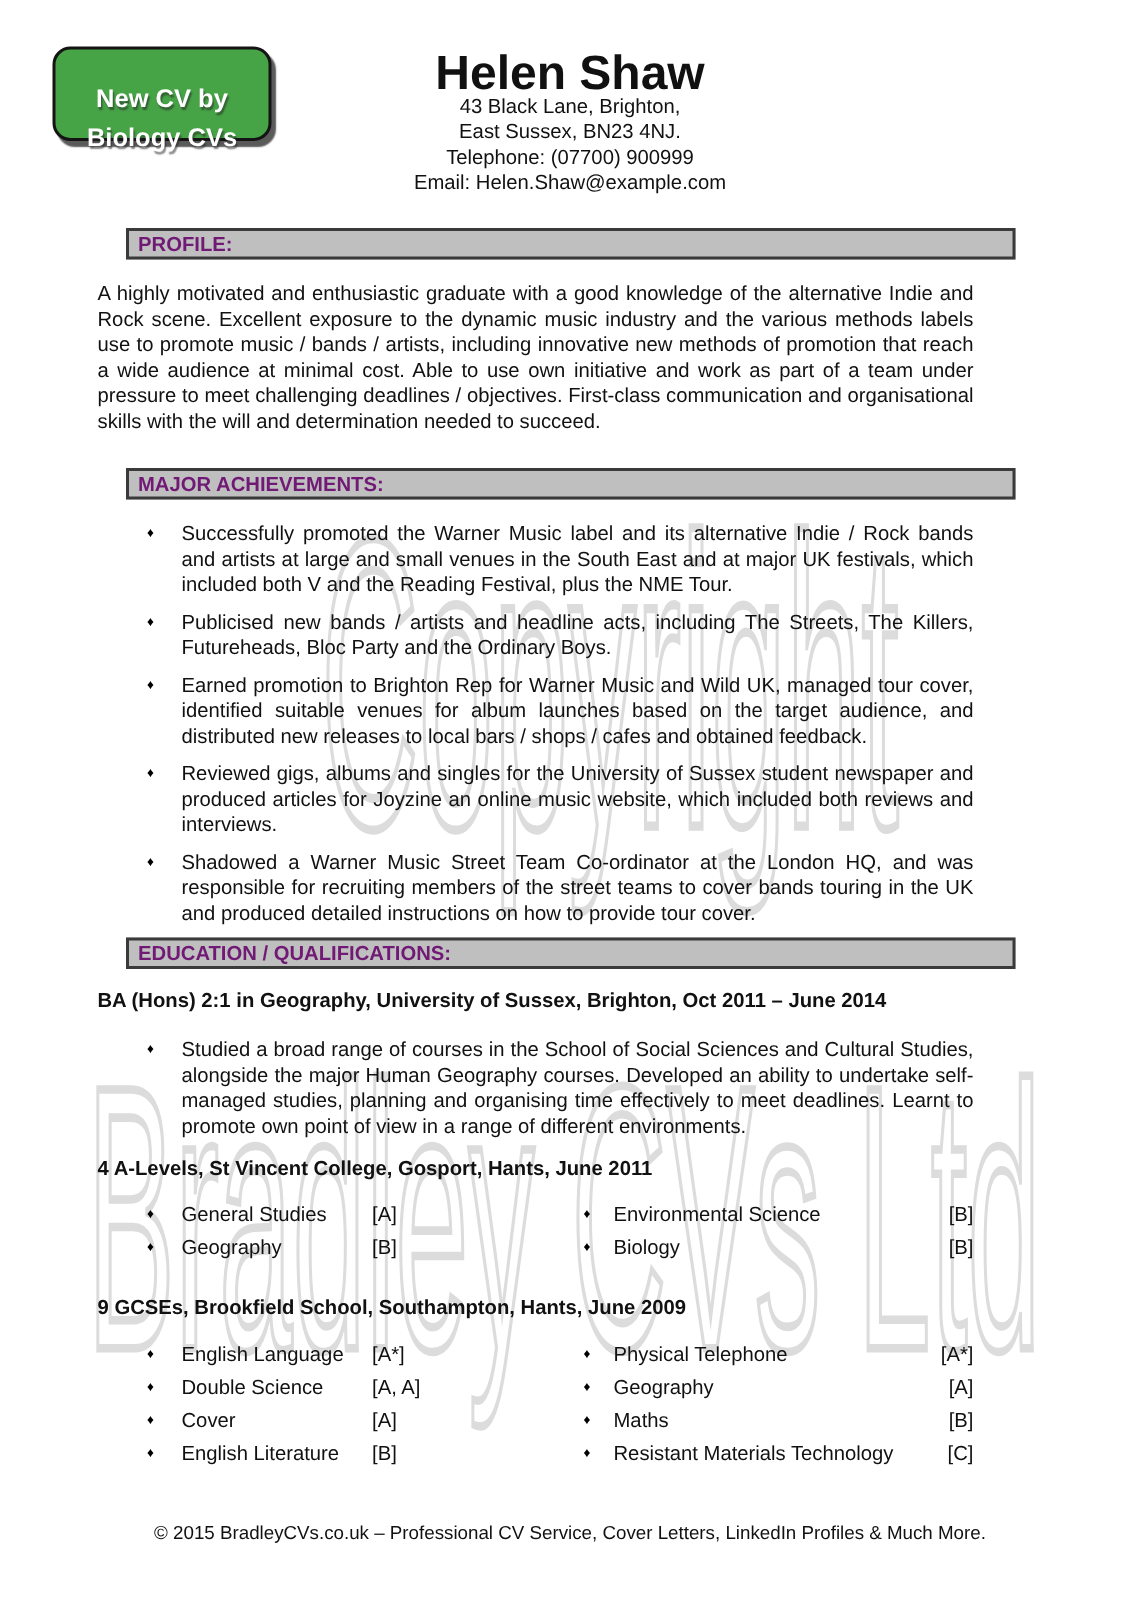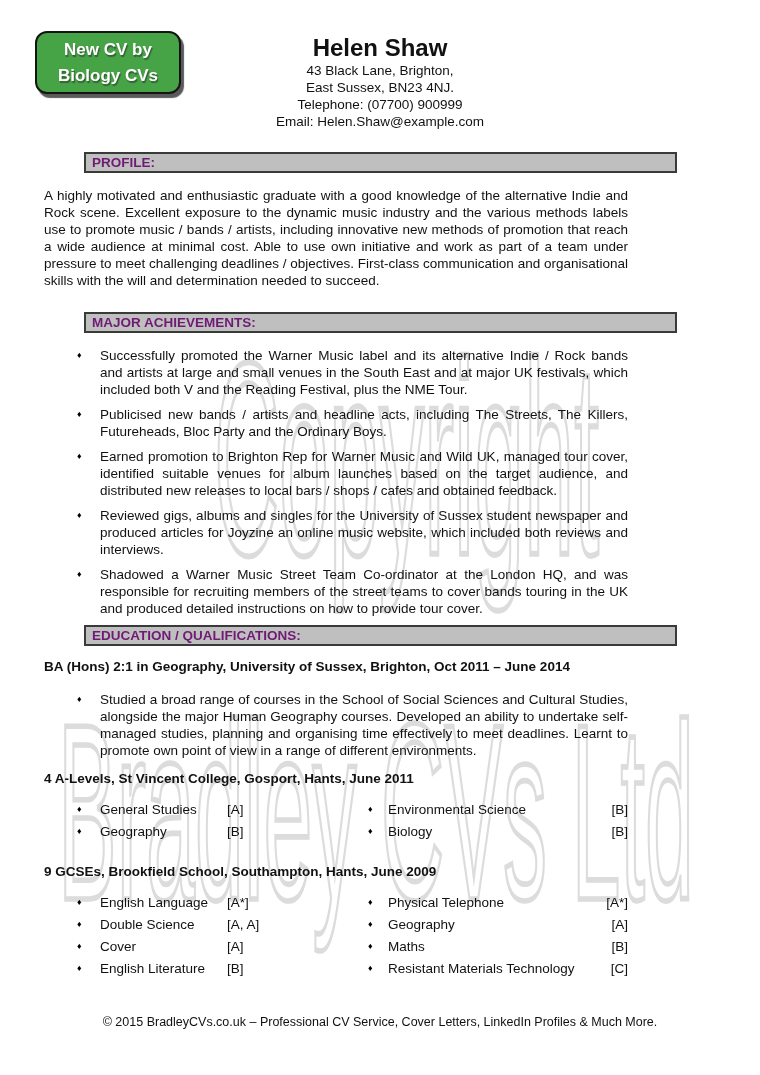--- a/index.html
+++ b/index.html
@@ -36,27 +36,27 @@
     width: 146px; height: 63px;
     background: #46a346;
     border: 2px solid #141414;
     border-radius: 12px;
     box-shadow: 3px 4px 1px #5a5a5a;
     color: #ffffff;
     font-weight: bold;
     font-size: 17px;
     line-height: 26px;
     text-align: center;
-    padding-top: 4px;
+    padding-top: 20px;
     text-shadow: 1px 2px 1px rgba(40,40,40,0.55);
   }
 
   
   .header { padding-top: 34px; text-align: center; }
-  .name { font-size: 24px; font-weight: bold; line-height: 28px; text-align: center; }
+  .name { font-size: 32px; font-weight: bold; line-height: 28px; text-align: center; }
   .addr { font-size: 13.5px; line-height: 17px; }
   .header .addr:first-of-type { margin-top: 3px; }
 
   
   .bar {
     margin-left: 84px;
     width: 593px;
     height: 21px;
     background: #bfbfbf;
     border: 2px solid #3a3a3a;
@@ -64,21 +64,21 @@
     font-weight: bold;
     line-height: 17px;
     padding-left: 6px;
     color: #701a75;
   }
   .bar-profile { margin-top: 22px; }
   .bar-achievements { margin-top: 23px; }
   .bar-education { margin-top: 4px; }
 
   
-  .col { margin-left: 44px; width: 592px; }
+  .col { margin-left: 65px; width: 592px; }
   .para {
     font-size: 13.5px;
     line-height: 17px;
     text-align: justify;
     padding-right: 8px;
   }
   .para-profile { margin-top: 14px; }
 
   .bullets { margin-top: 14px; }
   .bullet-item { display: flex; margin-bottom: 8px; }

